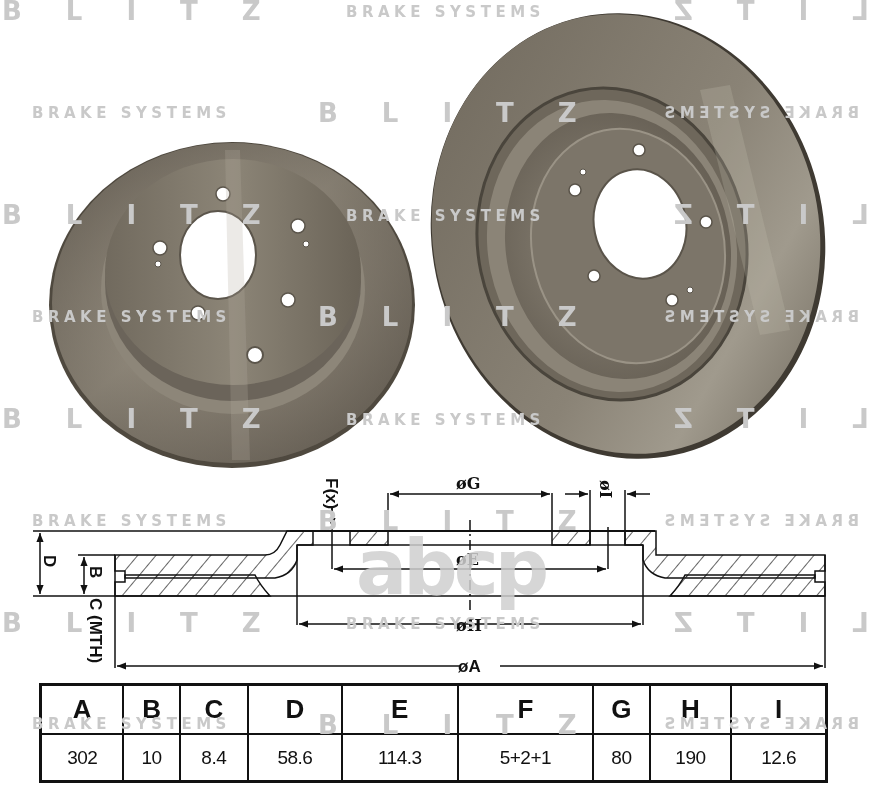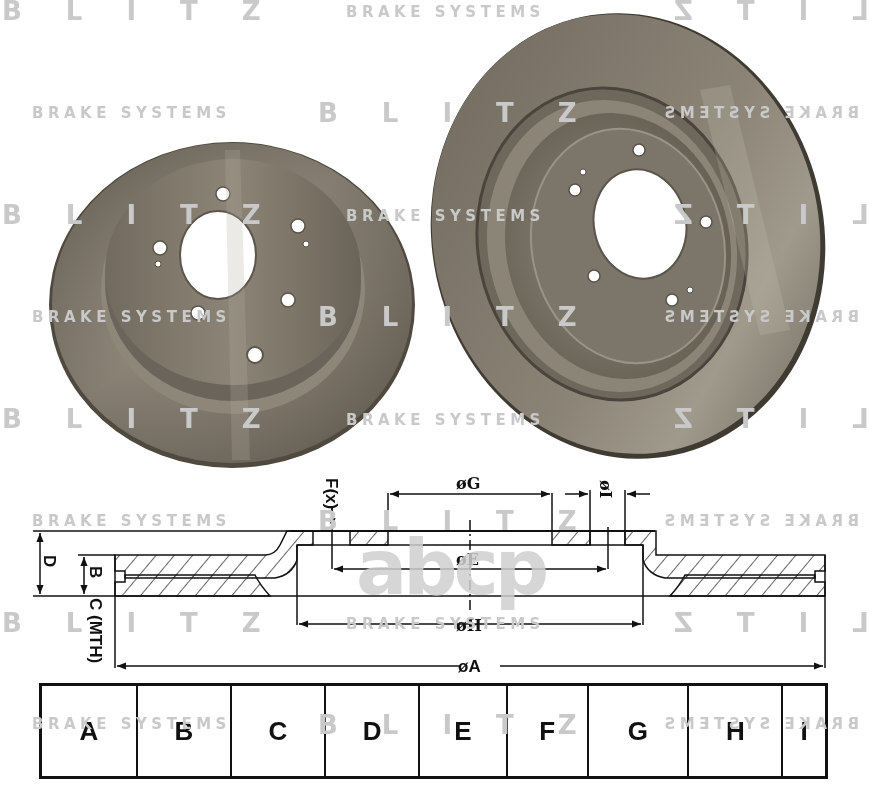--- a/index.html
+++ b/index.html
@@ -216,14 +216,25 @@
     <th>A</th>
     <th>B</th>
     <th>C</th>
     <th>D</th>
     <th>E</th>
     <th>F</th>
     <th>G</th>
     <th>H</th>
     <th>I</th>
   </tr>
+  <tr>
+    <td>302</td>
+    <td>10</td>
+    <td>8.4</td>
+    <td>58.6</td>
+    <td>114.3</td>
+    <td>5+2+1</td>
+    <td>80</td>
+    <td>190</td>
+    <td>12.6</td>
+  </tr>
 </tbody>
   </table>
 
 </body></html>

